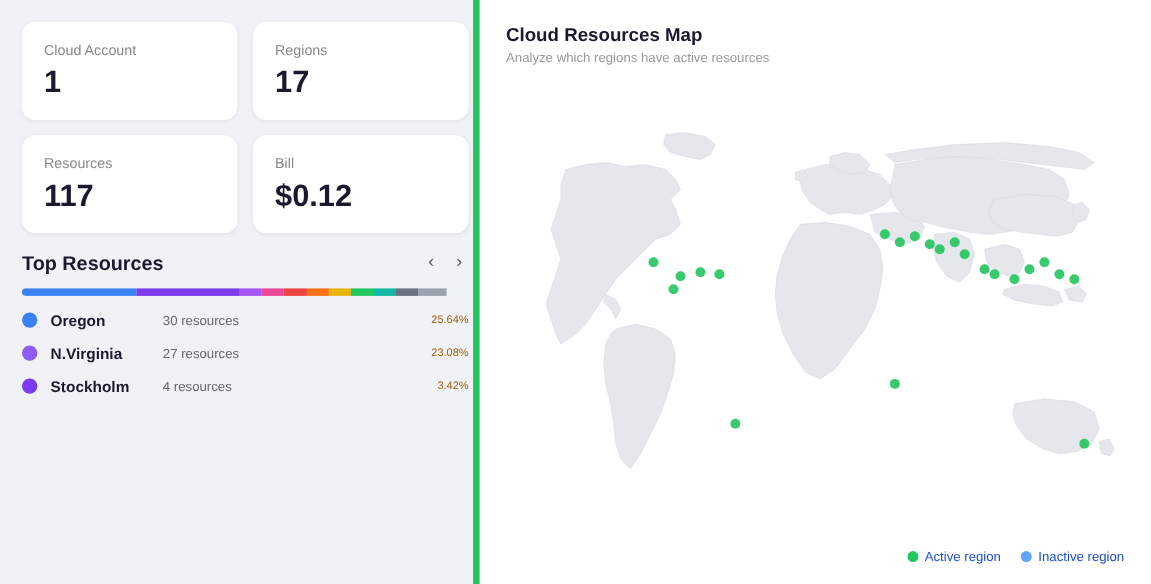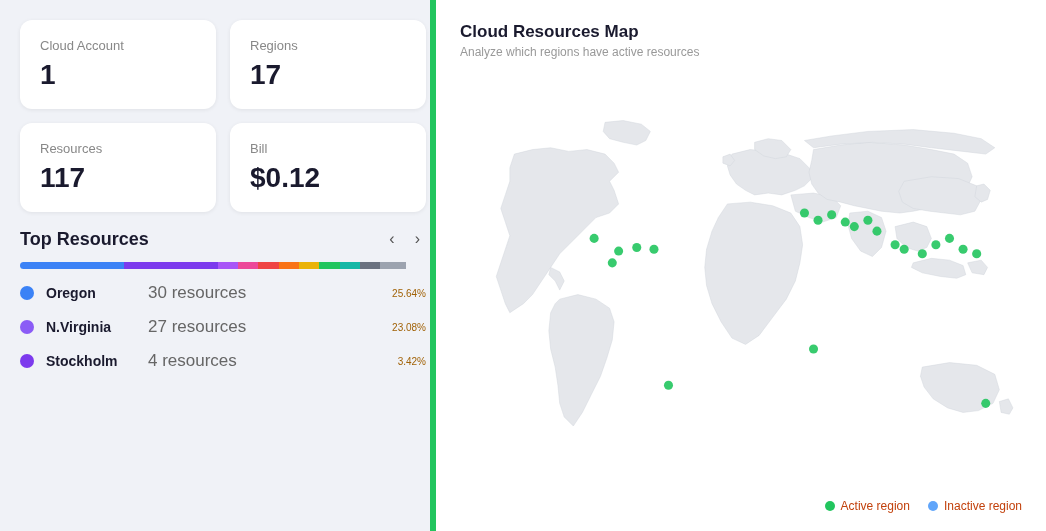--- a/index.html
+++ b/index.html
@@ -91,21 +91,21 @@
       border-radius: 50%;
       flex-shrink: 0;
     }
     .resource-name {
       font-size: 14px;
       font-weight: 600;
       color: #1a1a2e;
       width: 90px;
     }
     .resource-count {
-      font-size: 17px;
+      font-size: 12px;
       color: #666;
       flex: 1;
     }
     .resource-pct {
       font-size: 10px;
       color: #a16207;
       text-align: center;
     }
     .right-panel {
       flex: 1;
@@ -170,21 +170,21 @@
       align-items: center;
       gap: 18px;
       justify-content: flex-end;
       margin-top: 6px;
     }
     .legend-item {
       display: flex;
       align-items: center;
       gap: 6px;
       font-size: 12px;
-      color: #c2410c;
+      color: #1d4ed8;
     }
     .legend-dot {
       width: 10px;
       height: 10px;
       border-radius: 50%;
     }
   </style>
 </head>
 <body>
 

